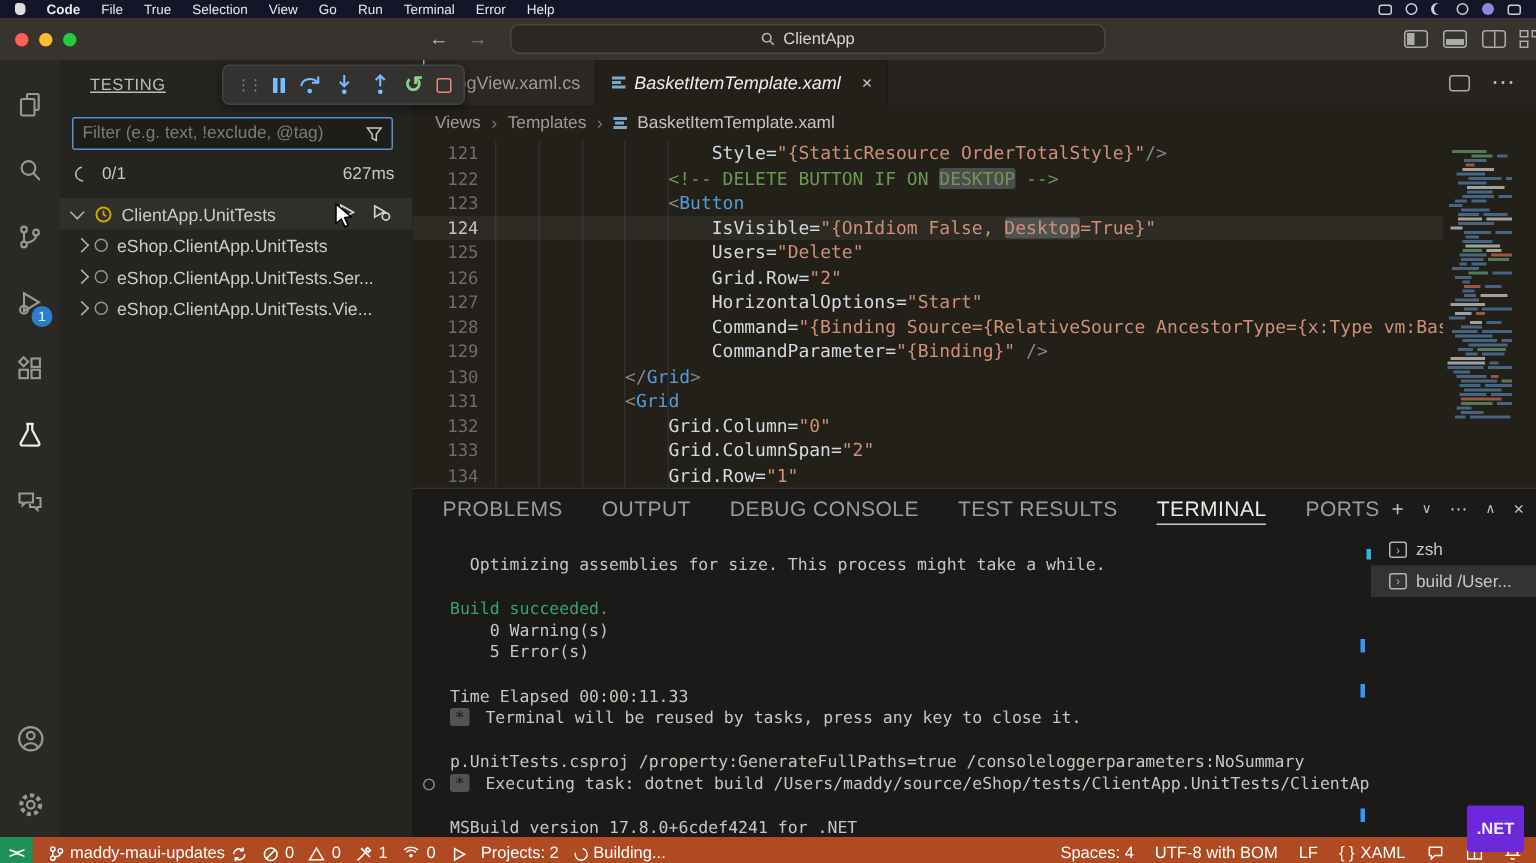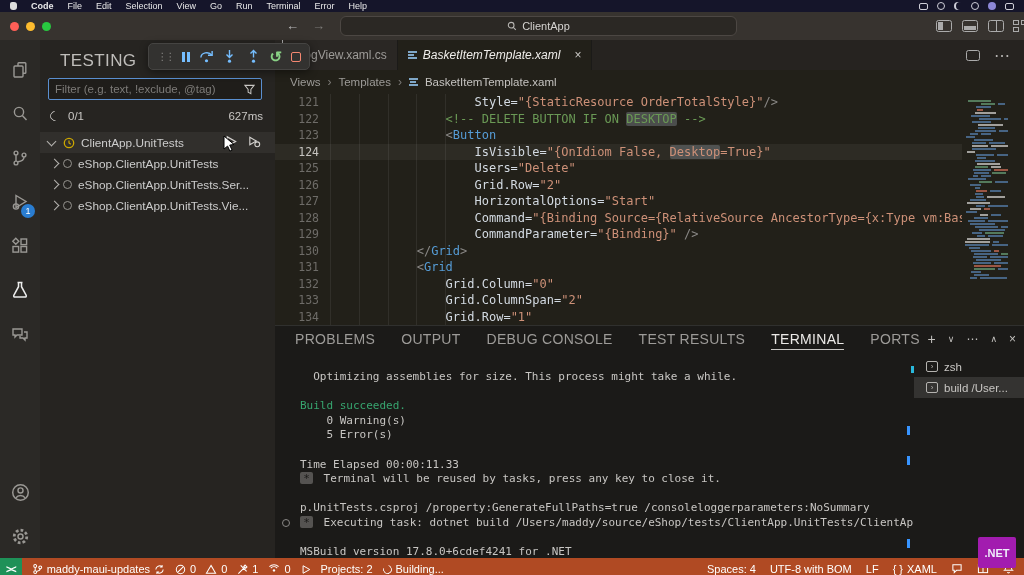--- a/index.html
+++ b/index.html
@@ -33,21 +33,21 @@
   #activitybar{position:absolute;left:0;top:40px;width:40px;height:518px;background:#2b2926;
     display:flex;flex-direction:column;align-items:center;padding-top:8px;}
   .ab{width:40px;height:44px;display:flex;align-items:center;justify-content:center;position:relative;}
   .ab svg{stroke:#9a9894;fill:none;stroke-width:1.4;}
   .ab.active svg{stroke:#ececec;}
   .abadge{position:absolute;right:5px;bottom:6px;min-width:14px;height:14px;border-radius:8px;
     background:#2a7dd1;color:#fff;font-size:9px;display:flex;align-items:center;justify-content:center;}
   .ab-spacer{flex:1;}
   
   #sidebar{position:absolute;left:40px;top:40px;width:235px;height:518px;background:#262421;color:#cccccc;}
-  #sb-title{position:absolute;left:20px;top:11px;font-size:17px;color:#bfbdba;letter-spacing:.4px;}
+  #sb-title{position:absolute;left:20px;top:11px;font-size:11px;color:#bfbdba;letter-spacing:.4px;text-decoration:underline;}
   #filterbox{position:absolute;left:8px;top:38px;width:214px;height:22px;background:#1f1d1a;
     border:1px solid #5a8fd0;border-radius:2px;display:flex;align-items:center;padding:0 6px;
     font-size:11.5px;color:#7d7b78;}
   #filterbox .ph{flex:1;white-space:nowrap;overflow:hidden;}
   #progressrow{position:absolute;left:10px;right:12px;top:67px;height:18px;display:flex;align-items:center;
     font-size:11.5px;color:#c9c7c4;}
   #spin{width:10px;height:10px;border-radius:50%;border:1.4px solid #bdbbb8;border-right-color:transparent;
     border-top-color:transparent;margin-right:8px;transform:rotate(40deg);}
   #duration{margin-left:auto;}
   #tree{position:absolute;left:0;right:0;top:92px;}
@@ -141,21 +141,21 @@
   #cursor{position:absolute;left:223px;top:135px;z-index:60;}
 </style>
 </head>
 <body>
 
 <div id="menubar">
   <div id="apple"></div>
   <span id="menu-items" style="display: flex; gap: 14px;">
       <span class="mi first">Code</span>
       <span class="mi">File</span>
-      <span class="mi">Edit</span>
+      <span class="mi">True</span>
       <span class="mi">Selection</span>
       <span class="mi">View</span>
       <span class="mi">Go</span>
       <span class="mi">Run</span>
       <span class="mi">Terminal</span>
       <span class="mi">Error</span>
       <span class="mi">Help</span>
     </span>
   <div id="menu-right">
     <div class="mric"></div>
@@ -739,19 +739,19 @@
         </svg>
     </div>
     <div class="sbi">
       <svg width="11" height="11" viewBox="0 0 12 12">
           <path d="M6 1.5a3.2 3.2 0 013.2 3.2c0 2.6 1 3.2 1 3.2H1.8s1-.6 1-3.2A3.2 3.2 0 016 1.5zM5 9.8a1 1 0 002 0" fill="none" stroke="#fff" stroke-width="1.1"></path>
         </svg>
     </div>
   </div>
 </div>
 
-<div id="dotnet" style="background: #a21caf;">
+<div id="dotnet" style="background: #6d28d9;">
   <span>.NET</span>
 </div>
 
 <svg id="cursor" width="14" height="18" viewBox="0 0 14 18">
   <path d="M1 1l10 8.5-4.3.6 2.4 5-2.2 1-2.3-5L1 14z" fill="#fff" stroke="#000" stroke-width="1"></path>
 </svg>
 
 </body></html>

